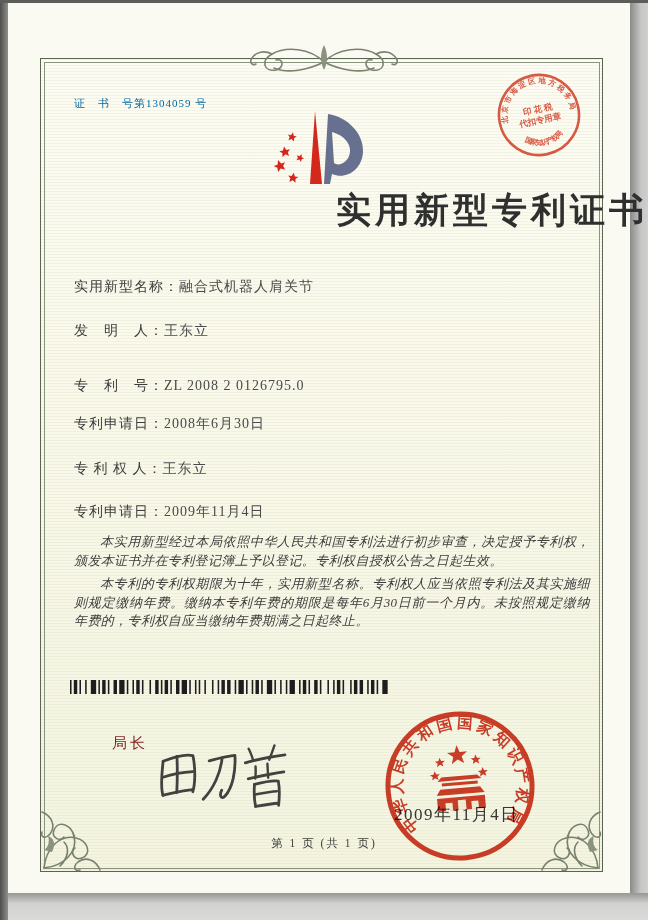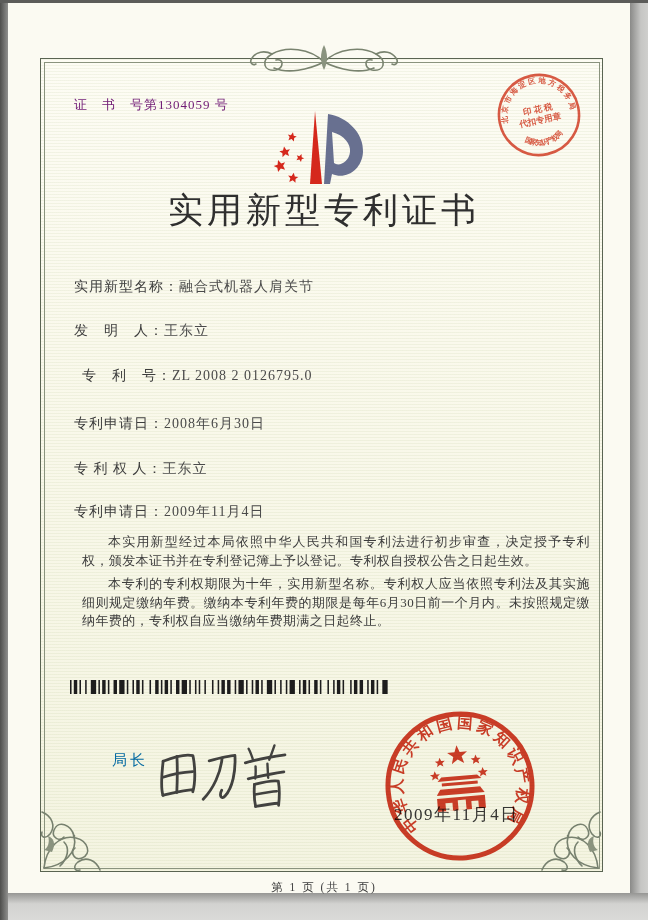--- a/index.html
+++ b/index.html
@@ -11,34 +11,34 @@
   .edge-top{left:0;top:0;width:100%;height:3px;background:#5c5c5a;}
   .edge-right{left:630px;top:0;width:18px;height:100%;background:linear-gradient(90deg,#8a8a88,#c6c6c4 60%,#cfcfcd);}
   .edge-bottom{left:0;top:893px;width:100%;height:27px;background:linear-gradient(180deg,#969694,#d2d2d0 40%,#dadad8);}
 
   .frame{left:40px;top:58px;width:561px;height:812px;border:1.5px solid #5a6452;
     background:
       repeating-linear-gradient(180deg, rgba(150,170,105,0.10) 0px, rgba(150,170,105,0.10) 1px, rgba(0,0,0,0) 1px, rgba(0,0,0,0) 3px),
       linear-gradient(180deg,#fdfcf4 0%,#faf9ec 35%,#f4f4e1 100%);}
   .frame-inner{position:absolute;left:2.5px;top:2.5px;right:2.5px;bottom:2.5px;border:1px solid #8a937e;}
 
-  .cert-number{left:74px;top:96px;font-size:13px;color:#701a75;letter-spacing:1px;}
-  .title{left:0;top:187px;width:648px;text-align:center;font-size:35px;font-weight:normal;color:#2f2f2f;letter-spacing:4px;}
+  .cert-number{left:74px;top:96px;font-size:11px;color:#0369a1;letter-spacing:1px;}
+  .title{left:0;top:187px;width:648px;text-align:right;font-size:35px;font-weight:bold;color:#2f2f2f;letter-spacing:4px;}
 
   .field{left:74px;font-size:14px;color:#3d3d3d;letter-spacing:1px;white-space:nowrap;}
   .field .val{color:#4a4a4a;}
 
   .paras{left:66px;top:533px;width:524px;font-size:13px;line-height:18.6px;color:#3d3d3d;text-align:justify;letter-spacing:0.4px;}
-  .paras p{margin:0 0 5px 16px;text-indent:2em;}
-
-  .director-label{left:112px;top:751px;font-size:15px;color:#0369a1;letter-spacing:3px;}
+  .paras p{margin:0 0 5px 8px;text-indent:2em;font-style:italic;}
+
+  .director-label{left:112px;top:734px;font-size:15px;color:#7f1d1d;letter-spacing:3px;}
   .sig-hidden{position:absolute;opacity:0;width:1px;height:1px;overflow:hidden;}
 
   .seal-date{left:394px;top:803px;font-size:17px;color:#38383a;letter-spacing:1.5px;z-index:6;mix-blend-mode:multiply;}
-  .footer-page{left:0;top:836px;width:648px;text-align:center;font-size:11.5px;color:#3e3e3e;letter-spacing:2px;margin-top:44px;}
+  .footer-page{left:0;top:836px;width:648px;text-align:center;font-size:11.5px;color:#3e3e3e;letter-spacing:2px;}
 
   .seal-svg{left:380px;top:706px;z-index:4;mix-blend-mode:multiply;opacity:.93;transform:rotate(-5deg);}
   .stamp-svg{left:496px;top:72px;z-index:4;mix-blend-mode:multiply;opacity:.88;transform:rotate(-12deg);}
   .logo-svg{left:266px;top:110px;}
   .barcode-svg{left:70px;top:680px;}
   .signature-svg{left:150px;top:740px;z-index:3;}
   .ornament{z-index:2;pointer-events:none;}
   svg text{font-family:"Liberation Serif","DejaVu Serif",serif;}
 </style>
 </head>
@@ -109,21 +109,21 @@
   </svg>
 
   <div class="abs title">实用新型专利证书</div>
 
   <div class="abs field" style="top:322px;">
     <span>发　明　人：</span><span class="val">王东立</span>
   </div>
   <div class="abs field" style="top:278px;">
     <span>实用新型名称：</span><span class="val">融合式机器人肩关节</span>
   </div>
-  <div class="abs field" style="top:367px;margin-left:8px;">
+  <div class="abs field" style="top:377px;">
     <span>专　利　号：</span><span class="val">ZL 2008 2 0126795.0</span>
   </div>
   <div class="abs field" style="top:415px;text-align:center;">
     <span>专利申请日：</span><span class="val">2008年6月30日</span>
   </div>
   <div class="abs field" style="top:460px;">
     <span>专 利 权 人：</span><span class="val">王东立</span>
   </div>
   <div class="abs field" style="top:503px;">
     <span>专利申请日：</span><span class="val">2009年11月4日</span>

